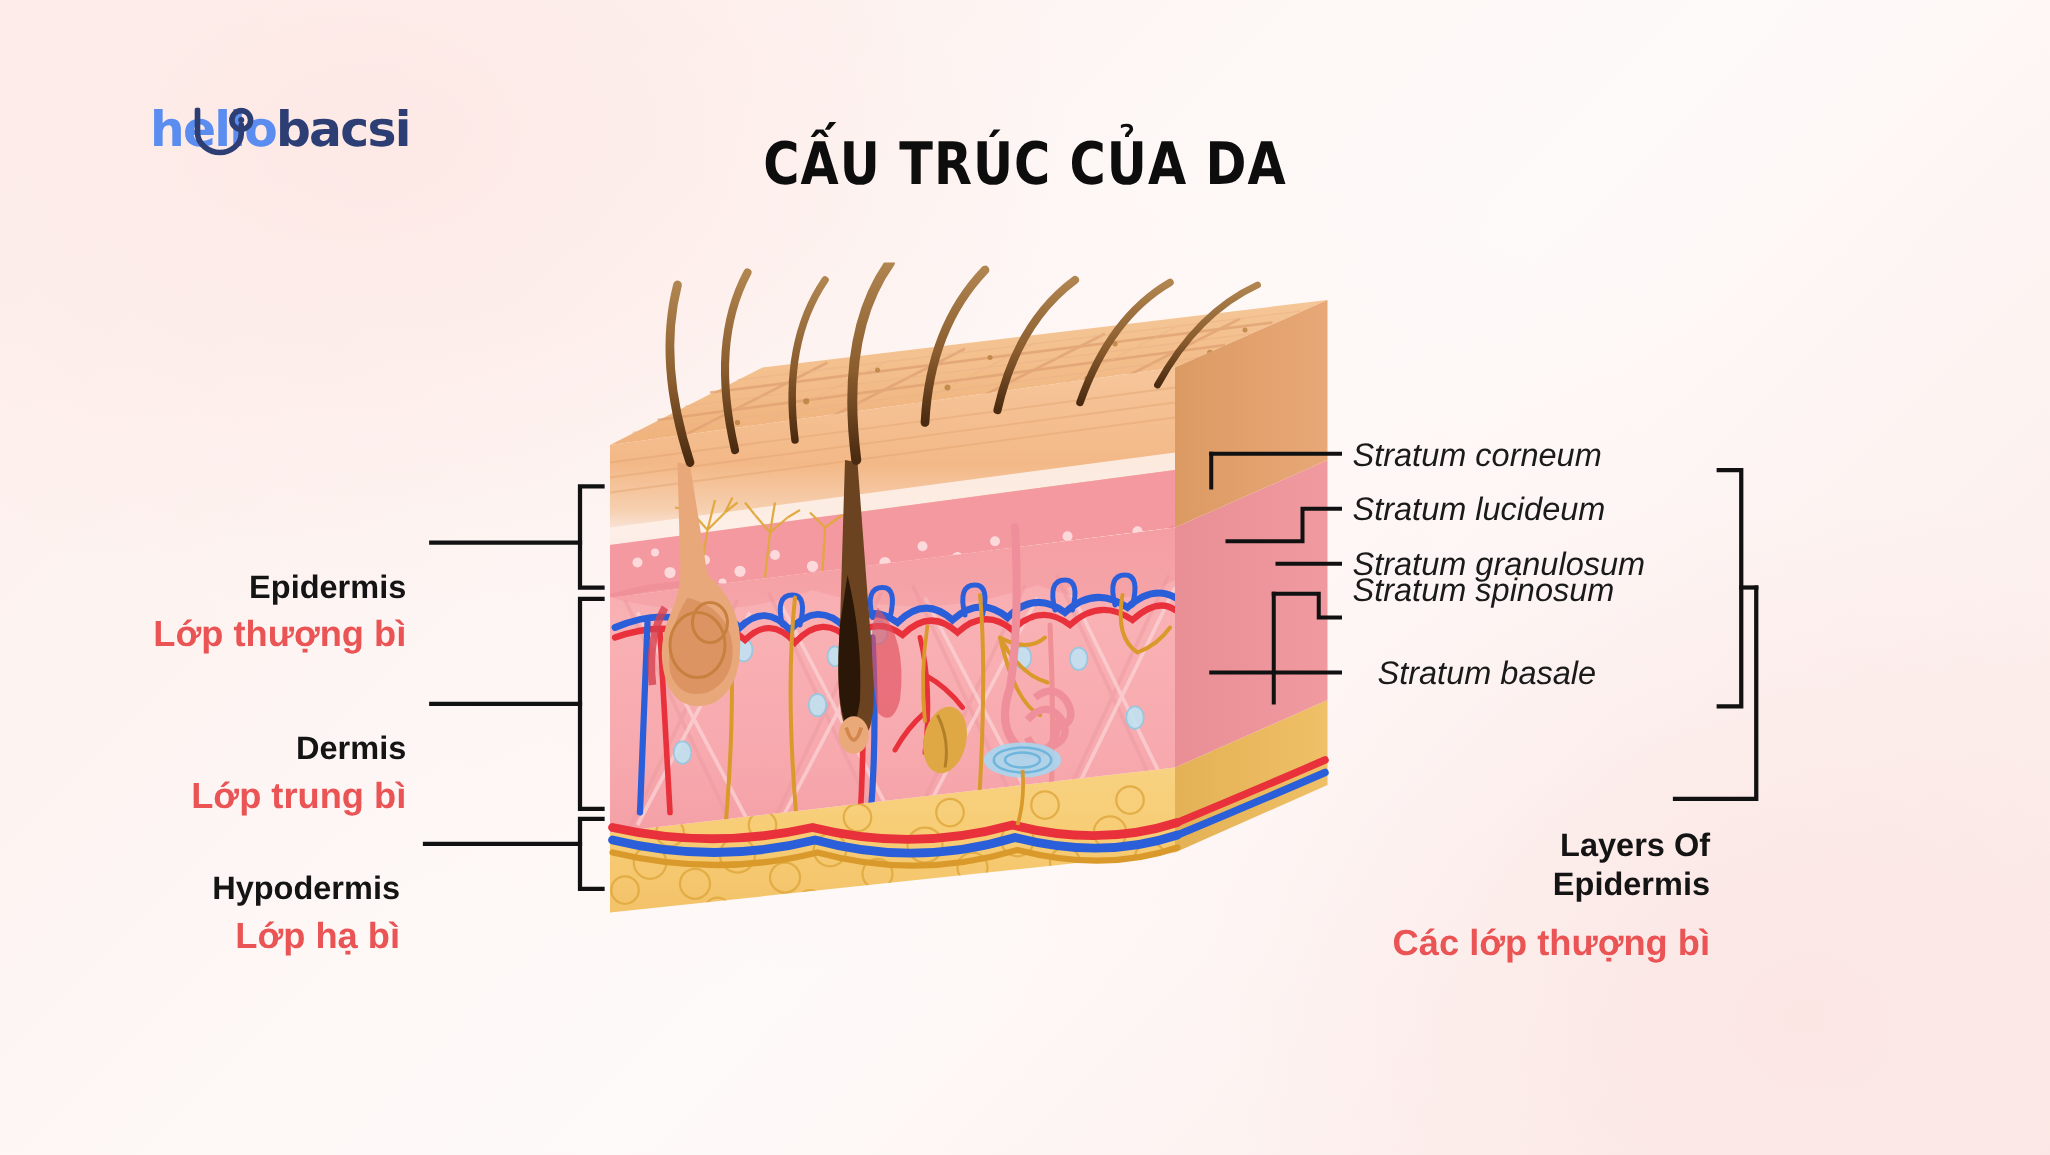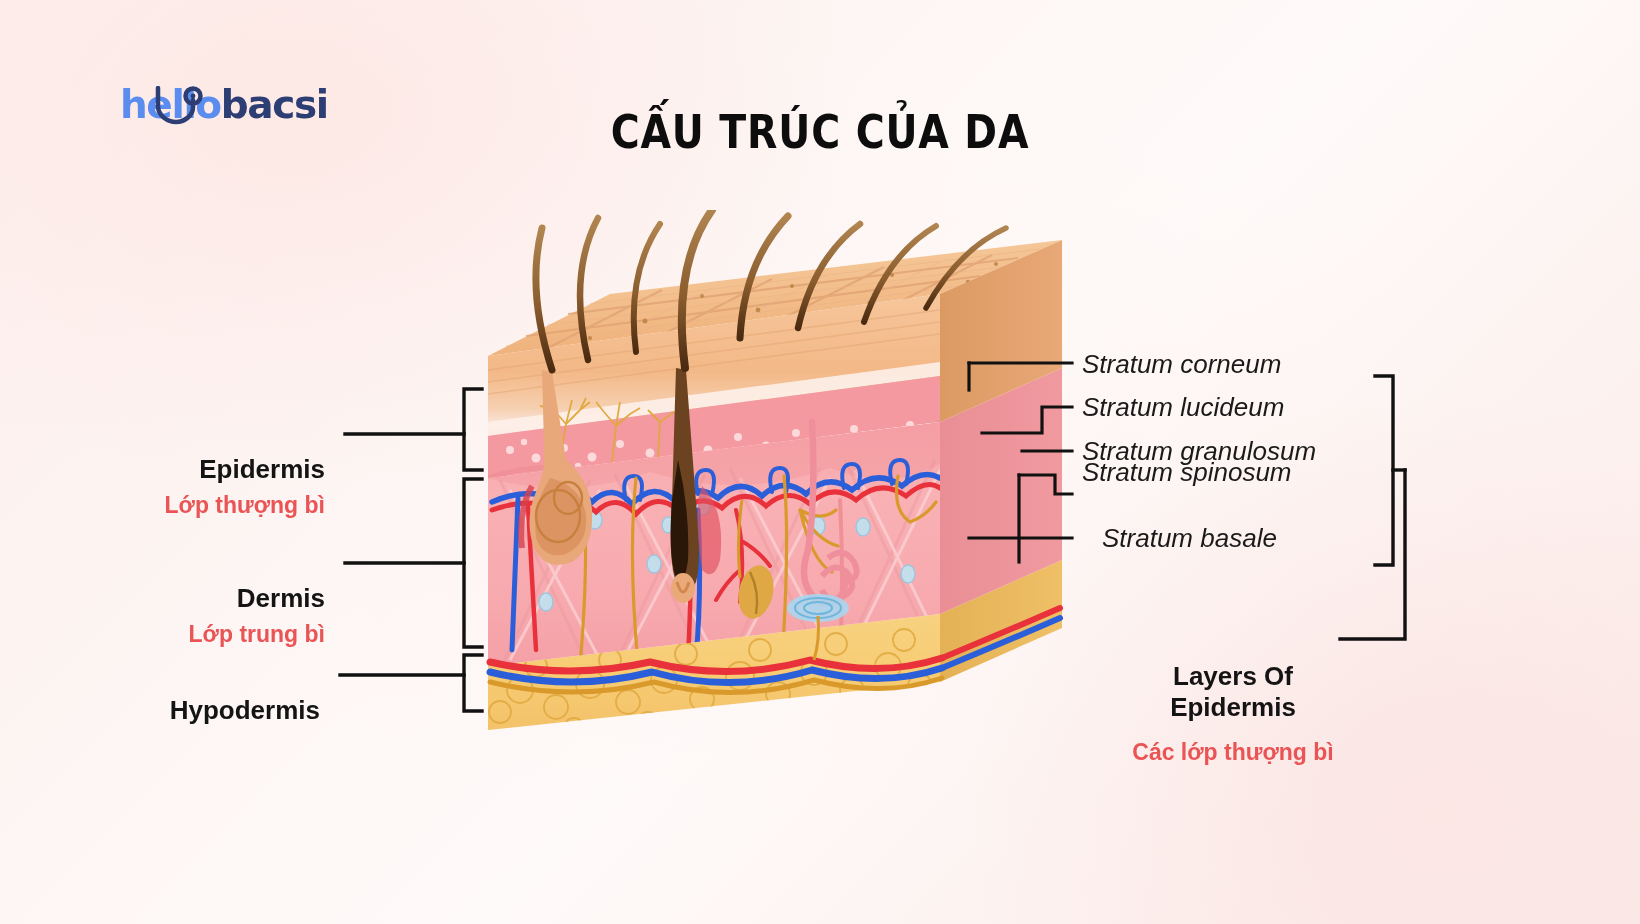--- a/index.html
+++ b/index.html
@@ -42,21 +42,21 @@
   
   .illus{position:absolute;left:440px;top:210px;width:640px;height:540px;}
 
   
   .lbl{position:absolute;margin-top:38px;}
   .lbl .en{
     font-size:26px;font-weight:bold;color:#141414;
     line-height:1.05;white-space:nowrap;
   }
   .lbl .vi{
-    font-size:23px;font-weight:bold;color:#ea5455;
+    font-size:29px;font-weight:bold;color:#ea5455;
     line-height:1.05;white-space:nowrap;margin-top:10px;
   }
   .lbl.right-al{text-align:right;}
   .lbl.center-al{text-align:center;}
 
   .stratum{
     position:absolute;
     font-size:26px;font-style:italic;color:#1a1a1a;
     white-space:nowrap;line-height:1;
   }
@@ -445,27 +445,28 @@
     <div class="vi">Lớp thượng bì</div>
   </div>
 
   <div class="lbl right-al" style="left:0px;top:547px;width:325px;">
     <div class="en">Dermis</div>
     <div class="vi">Lớp trung bì</div>
   </div>
 
   <div class="lbl right-al" style="left:0px;top:659px;width:320px;">
     <div class="en">Hypodermis</div>
+    <div class="vi">Lớp hạ bì</div>
   </div>
 
   <div class="stratum" style="left:1082px;top:351px;text-align:center;">Stratum corneum</div>
   <div class="stratum" style="left:1082px;top:394px;text-align:right;">Stratum lucideum</div>
   <div class="stratum" style="left:1082px;top:438px;font-style:italic;">Stratum granulosum</div>
   <div class="stratum" style="left:1082px;top:459px;">Stratum spinosum</div>
   <div class="stratum" style="left:1082px;top:525px;margin-left:20px;">Stratum basale</div>
 
-  <div class="lbl center-al" style="left:1098px;top:625px;width:270px;">
+  <div class="lbl center-al" style="left:1098px;top:625px;width:270px;text-align:right;">
     <div class="en">Layers Of</div>
     <div class="en" style="margin-top:4px;">Epidermis</div>
     <div class="vi" style="margin-top:18px;">Các lớp thượng bì</div>
   </div>
 
 </div>
 
 </body></html>

